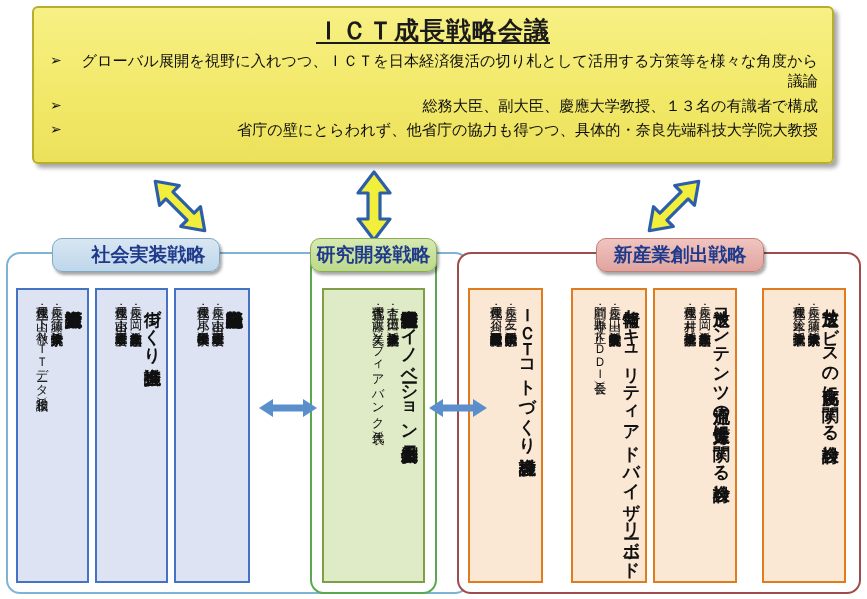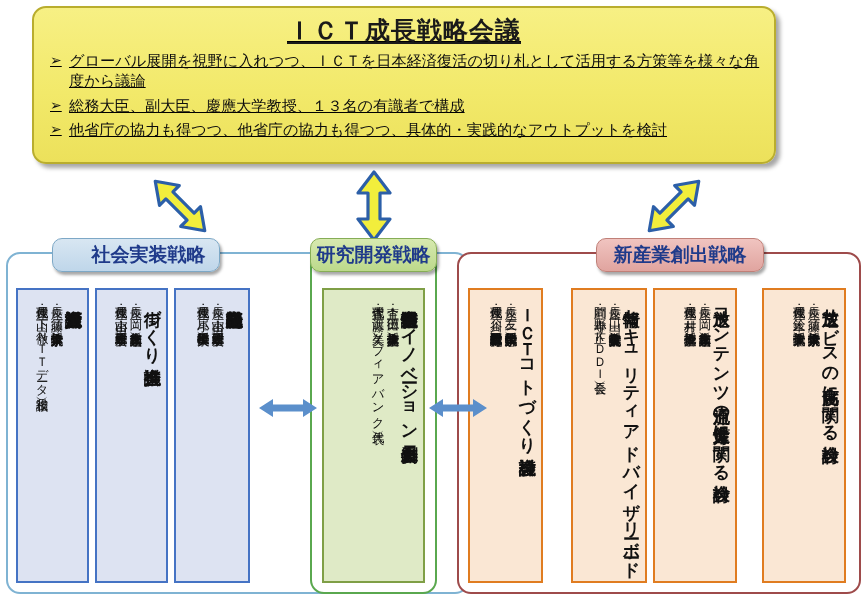--- a/index.html
+++ b/index.html
@@ -6,46 +6,45 @@
   body{
     width:867px;height:599px;
     background:#ffffff;
     font-family:"Liberation Sans","DejaVu Sans",sans-serif;
     overflow:hidden;position:relative;
   }
   #root{position:relative;width:867px;height:599px;}
 
   
   .header-box{
-    position:absolute;left:32px;top:6px;width:744px;height:158px;
+    position:absolute;left:32px;top:6px;width:802px;height:158px;
     background:linear-gradient(180deg,#f7f084 0%,#f2e96a 55%,#ece15b 100%);
     border:2px solid #b9ad2e;
-    border-radius:14px;
+    border-radius:6px;
     box-shadow:4px 4px 4px rgba(0,0,0,.35);
     box-sizing:border-box;
-    text-decoration:underline;
   }
   .header-title{
     text-align:center;
     font-size:25px;font-weight:bold;color:#1a1a1a;
     letter-spacing:1px;
     margin:6px 0 4px 0;
     text-decoration:underline;
     text-underline-offset:3px;
   }
   .bullets{margin:0;padding:0 14px 0 16px;list-style:none;}
   .bullet{
     display:flex;align-items:flex-start;
     font-size:15.2px;color:#0d0d0d;line-height:1.30;
     margin-bottom:5px;
   }
   .bullet .arrowmark{
     flex:0 0 auto;width:19px;font-size:14px;color:#111;line-height:1.35;
   }
-  .bullet .btext{flex:1 1 auto;}
+  .bullet .btext{flex:1 1 auto;text-align:right;}
 
   
   .yarrow{position:absolute;}
 
   
   .panel{position:absolute;box-sizing:border-box;border-radius:14px;background:#fff;}
   .panel-blue  {left:6px;  top:252px; width:463px; height:342px; border:2.5px solid #7fb3d3;}
   .panel-green {left:310px;top:252px; width:127px; height:342px; border:2.5px solid #5aa84f;}
   .panel-red   {left:457px;top:252px; width:404px; height:342px; border:2.5px solid #9e4b4b;}
 
@@ -118,21 +117,21 @@
       <li class="bullet">
         <span class="arrowmark">➢</span>
         <span class="btext">グローバル展開を視野に入れつつ、ＩＣＴを日本経済復活の切り札として活用する方策等を様々な角度から議論</span>
       </li>
       <li class="bullet">
         <span class="arrowmark">➢</span>
         <span class="btext">総務大臣、副大臣、慶應大学教授、１３名の有識者で構成</span>
       </li>
       <li class="bullet">
         <span class="arrowmark">➢</span>
-        <span class="btext">他省庁の協力も得つつ、他省庁の協力も得つつ、具体的・実践的なアウトプットを検討</span>
+        <span class="btext">省庁の壁にとらわれず、他省庁の協力も得つつ、具体的・奈良先端科技大学院大教授</span>
       </li>
     </ul>
   </div>
 
   <svg class="yarrow" style="left:143px;top:169px;" width="74" height="74" viewBox="0 0 74 74">
     <g transform="rotate(-45 37 37)">
       <polygon points="37,2 51,22 42,22 42,52 51,52 37,72 23,52 32,52 32,22 23,22" fill="#f2ee3c" stroke="#2c5fa8" stroke-width="3.2" stroke-linejoin="round"></polygon>
     </g>
   </svg>
 

